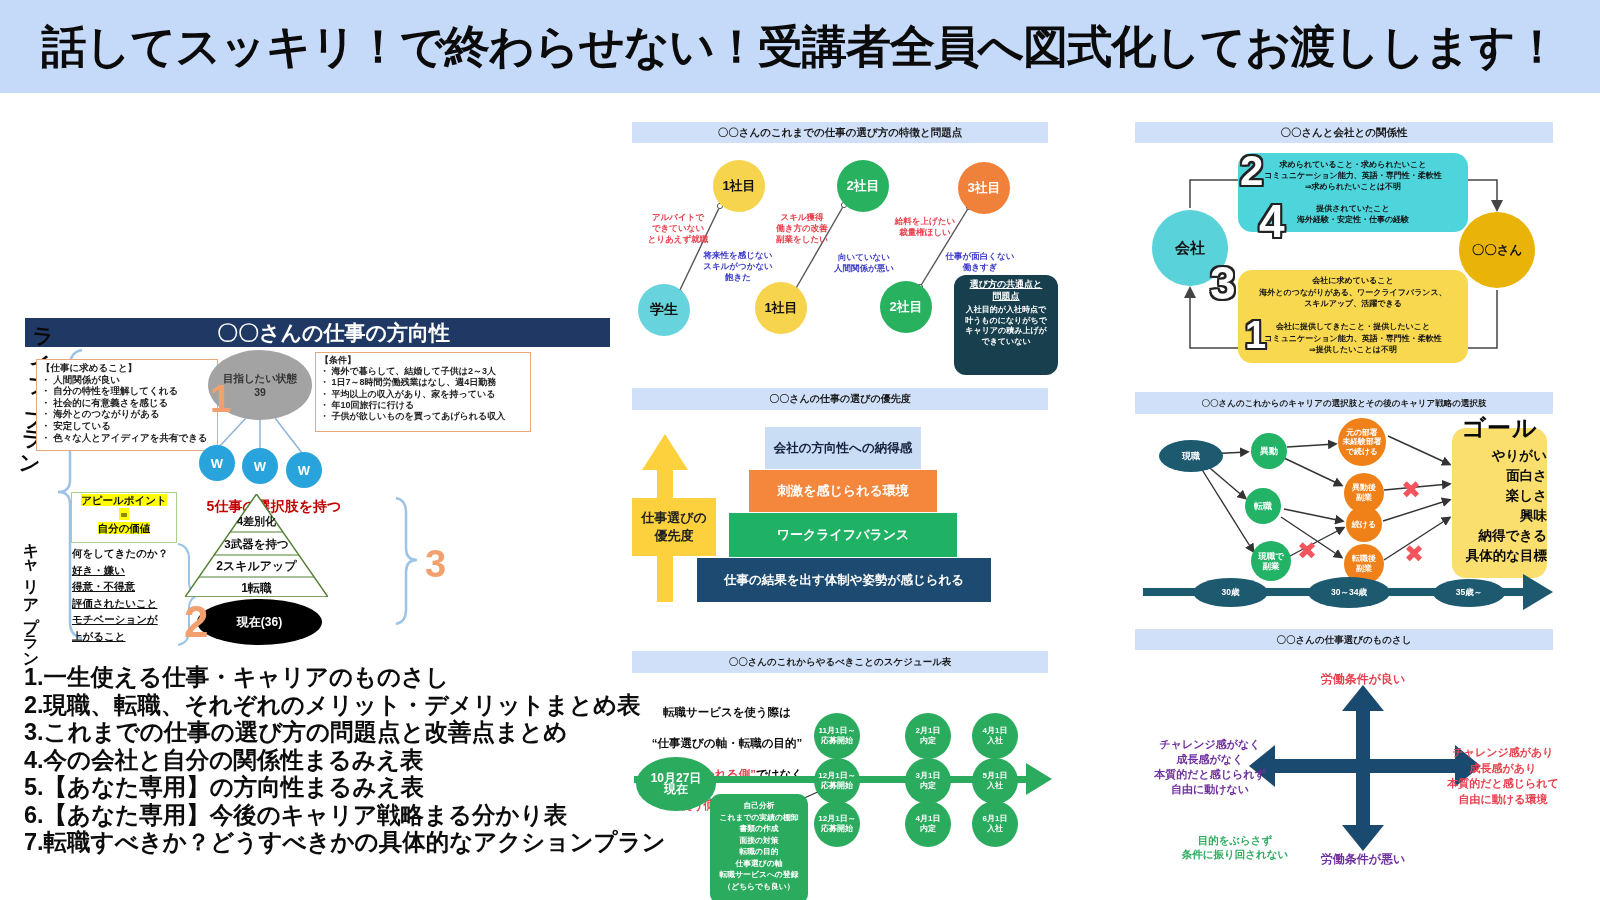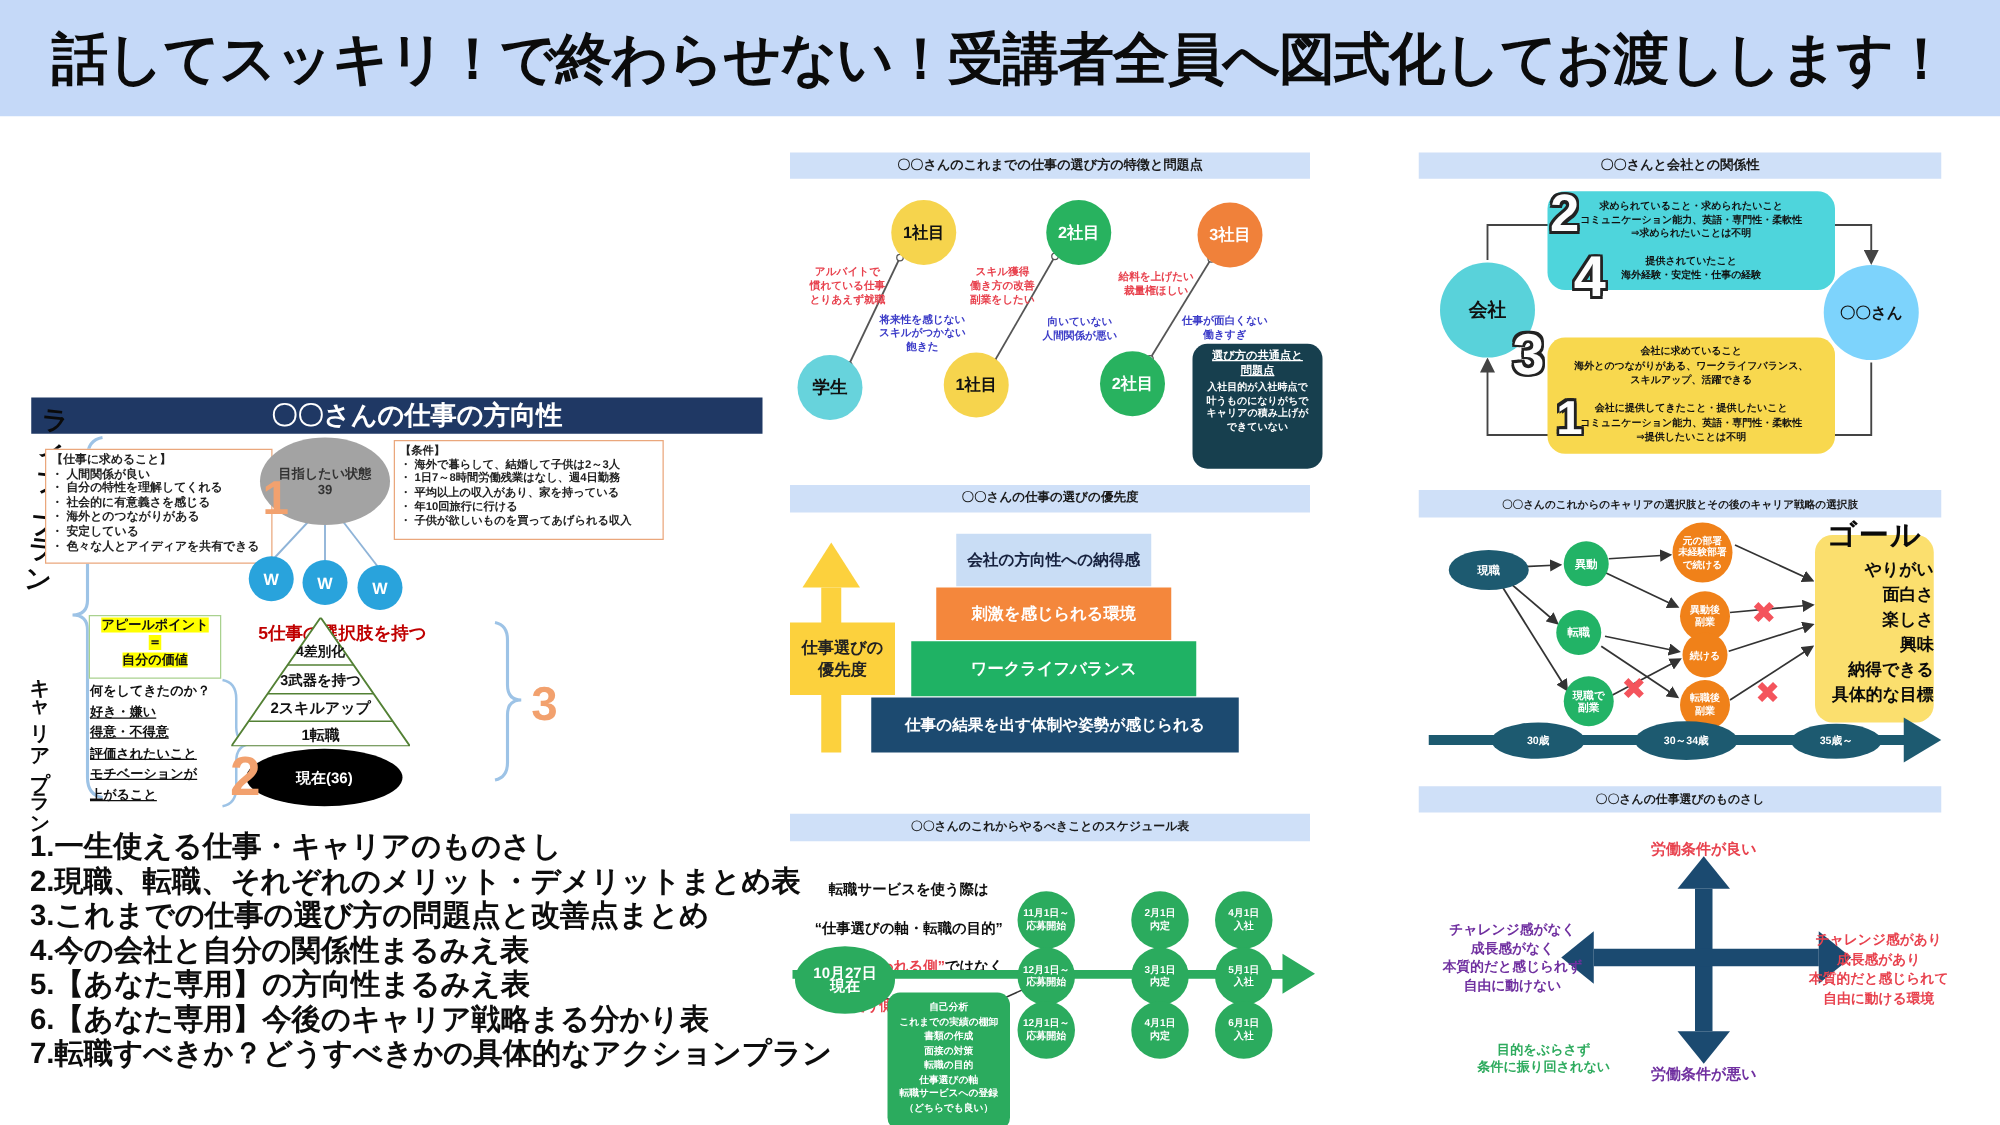--- a/index.html
+++ b/index.html
@@ -125,21 +125,21 @@
         <circle cx="337" cy="87" r="2.6" fill="#fff" stroke="#555"></circle>
     </svg>
     <div class="pbar" style="left:0;top:2px;width:416px;height:21px;font-size:10.5px;line-height:21px;">〇〇さんのこれまでの仕事の選び方の特徴と問題点</div>
     <div class="circ" style="left:81px;top:40px;width:52px;height:52px;background:#f6d44d;font-size:13px;">1社目</div>
     <div class="circ" style="left:205px;top:40px;width:52px;height:52px;background:#28b25f;color:#fff;font-size:13px;">2社目</div>
     <div class="circ" style="left:326px;top:42px;width:52px;height:52px;background:#f0813a;color:#fff;font-size:13px;">3社目</div>
     <div class="circ" style="left:6px;top:164px;width:52px;height:52px;background:#67d3dc;font-size:14px;">学生</div>
     <div class="circ" style="left:123px;top:162px;width:52px;height:52px;background:#f6d44d;font-size:13px;">1社目</div>
     <div class="circ" style="left:248px;top:161px;width:52px;height:52px;background:#28b25f;color:#fff;font-size:13px;">2社目</div>
     <div class="note pre" style="left:8px;top:92px;width:76px;font-size:8.5px;line-height:11px;color:#e8424e;">アルバイトで
-慣れている仕事
+できていない
 とりあえず就職</div>
     <div class="note pre" style="left:132px;top:92px;width:76px;font-size:8.5px;line-height:11px;color:#e8424e;">スキル獲得
 働き方の改善
 副業をしたい</div>
     <div class="note pre" style="left:250px;top:96px;width:86px;font-size:8.5px;line-height:11px;color:#e8424e;">給料を上げたい
 裁量権ほしい</div>
     <div class="note pre" style="left:66px;top:130px;width:80px;font-size:8.5px;line-height:11px;color:#3c3cc8;">将来性を感じない
 スキルがつかない
 飽きた</div>
     <div class="note pre" style="left:192px;top:132px;width:80px;font-size:8.5px;line-height:11px;color:#3c3cc8;">向いていない
@@ -238,21 +238,21 @@
 スキルアップ、活躍できる
 
 会社に提供してきたこと・提供したいこと
 コミュニケーション能力、英語・専門性・柔軟性
 ⇒提供したいことは不明</div>
     <div class="outnum" style="left:105px;top:30px;font-size:42px;">2</div>
     <div class="outnum" style="left:124px;top:78px;font-size:46px;">4</div>
     <div class="outnum" style="left:75px;top:140px;font-size:46px;">3</div>
     <div class="outnum" style="left:110px;top:196px;font-size:38px;">1</div>
     <div class="circ" style="left:17px;top:90px;width:76px;height:76px;background:#59d2da;font-size:15px;color:#111;">会社</div>
-    <div class="circ" style="left:324px;top:92px;width:76px;height:76px;background:#7dd3fc;font-size:12.5px;color:#111;">〇〇さん</div>
+    <div class="circ" style="left:324px;top:92px;width:76px;height:76px;background:#eab308;font-size:12.5px;color:#111;">〇〇さん</div>
   </div>
 
   <div class="panel" style="left:1135px;top:388px;width:430px;height:228px;">
     <svg width="430" height="228">
       <defs>
         <marker id="ar2" markerWidth="7" markerHeight="7" refX="5" refY="3.5" orient="auto">
           <path d="M0,0 L7,3.5 L0,7 z" fill="#333"></path>
         </marker>
       </defs>
       <line x1="72" y1="66" x2="112" y2="64" stroke="#333" stroke-width="1.4" marker-end="url(#ar2)"></line>

